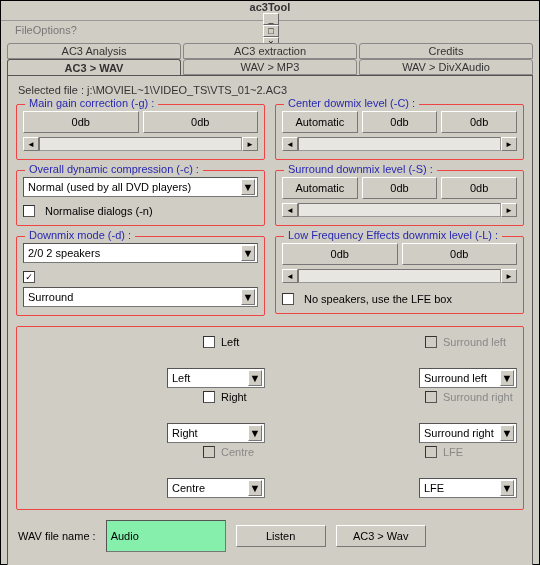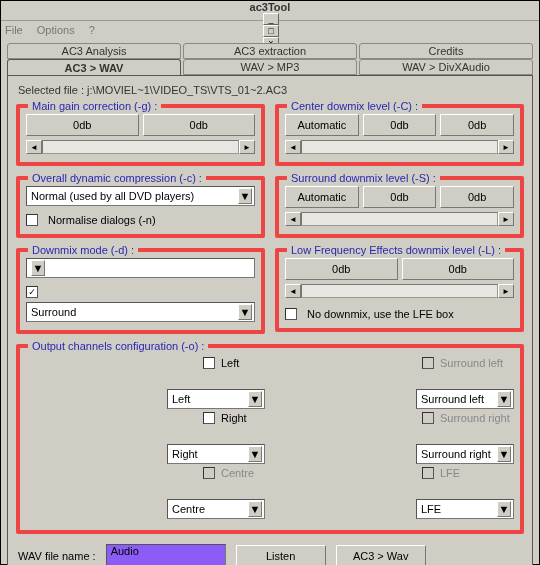--- a/index.html
+++ b/index.html
@@ -2,43 +2,43 @@
 <html><head>
 <meta charset="utf-8">
 <style>
 * { box-sizing: border-box; font-family: Tahoma, Arial, sans-serif; font-size: 11px; }
 body { margin: 0; background: #d0cdc5; width: 540px; height: 565px; overflow: hidden; }
 .window { width: 540px; height: 565px; background: #d0cdc5; border: 1px solid #000; }
 .titlebar { height: 20px; background: #d0cdc5; display: flex; align-items: center; padding: 0 2px; border-bottom: 1px solid #999; flex-direction: column; }
 .titlebar-icon { width: 14px; height: 14px; background: linear-gradient(45deg,#555,#888); margin-right: 4px; }
 .titlebar-text { flex: 1; font-weight: bold; color: #333; }
 .titlebar-btn { width: 16px; height: 14px; background: #d0cdc5; border: 1px solid #fff; border-right-color:#666; border-bottom-color:#666; margin-left: 2px; display:flex; align-items:center; justify-content:center; font-size:9px; cursor:pointer; }
-.menubar { height: 18px; display: flex; align-items:center; padding: 0 4px; gap: 14px; color:#777; }
+.menubar { height: 18px; display: flex; align-items:center; padding: 0 14px; color:#777; }
 .menubar span { cursor:pointer; }
 .client { padding: 4px 6px; }
 .tabrow { display:flex; gap:2px; }
 .tab { flex:1; height:16px; background:#d0cdc5; border:1px solid #888; border-bottom:none; border-radius:3px 3px 0 0; display:flex; align-items:center; justify-content:center; cursor:pointer; color:#333; }
 .tab.active { font-weight:bold; background:#d0cdc5; border-color:#555; position:relative; top:0; }
 .tab.dead { border-bottom:1px solid #888; }
 .tabpanel { border:1px solid #555; border-top:1px solid #555; padding:6px 8px 22px; background:#d0cdc5; }
-.fieldset { border:4px solid #ef4444; border-radius:2px; padding:6px 6px 8px; margin:6px 0 4px; position:relative; }
+.fieldset { border:1px solid #ef4444; border-radius:2px; padding:6px 6px 8px; margin:6px 0 4px; position:relative; }
 .legend { position:absolute; top:-8px; left:8px; background:#d0cdc5; padding:0 4px; color:#2828b0; }
 .row { display:flex; align-items:center; gap:4px; }
 .btn { height:22px; background:#d0cdc5; border:1px solid #fff; border-right-color:#777; border-bottom-color:#777; display:flex; align-items:center; justify-content:center; cursor:pointer; padding:0 6px; }
 .btn.flex { flex:1; }
 .scroll { display:flex; align-items:center; margin-top:4px; }
 .scroll-btn { width:16px; height:14px; background:#d0cdc5; border:1px solid #fff; border-right-color:#777; border-bottom-color:#777; display:flex; align-items:center; justify-content:center; font-size:8px; cursor:pointer; }
 .scroll-track { flex:1; height:14px; background:#e8e6e0; border:1px solid #999; border-top-color:#777; border-left-color:#777; }
 .select { height:20px; background:#fff; border:1px solid #777; border-top-color:#555; border-left-color:#555; display:flex; align-items:center; padding:0 2px 0 4px; cursor:pointer; }
 .select .sel-text { flex:1; }
 .select .sel-arrow { width:14px; height:16px; background:#d0cdc5; border:1px solid #fff; border-right-color:#777; border-bottom-color:#777; display:flex; align-items:center; justify-content:center; }
 .checkbox { width:12px; height:12px; background:#fff; border:1px solid #555; border-top-color:#333; border-left-color:#333; display:inline-flex; align-items:center; justify-content:center; margin-right:6px; cursor:pointer; }
 .checkbox.disabled { background:#d0cdc5; }
 .checkmark { font-size:9px; line-height:1; }
-.inputbox { height:24px; background:#8b5cf6; border:1px solid #777; border-top-color:#555; border-left-color:#555; padding:0 4px; display:flex; }
+.inputbox { height:32px; background:#86efac; border:1px solid #777; border-top-color:#555; border-left-color:#555; padding:0 4px; display:flex; align-items:center; }
 .two-col { display:flex; gap:10px; }
 .two-col > div { flex:1; }
 .gridrow { display:flex; align-items:flex-end; gap:20px; margin:3px 0;flex-direction:column; }
 .gridrow .chkwrap { width:62px; display:flex; align-items:center; }
 .gridrow .colsel { width:98px; }
 .disabled-text { color:#888; }
 .selfile { margin:2px 0 2px 2px; color:#333; }
 .bottomrow { display:flex; align-items:center; gap:10px; margin:10px 2px 8px; }
 </style>
 </head>
@@ -137,20 +137,21 @@
             </div>
           </div>
         </div>
       </div>
 
       <div class="two-col">
         <div>
           <div class="fieldset">
             <div class="legend">Downmix mode (-d) :</div>
             <div class="select">
+              <span class="sel-text">2/0 2 speakers</span>
               <span class="sel-arrow">▼</span>
             </div>
             <div class="row" style="margin-top:8px;">
               <span class="checkbox">
                   <span class="checkmark">✓</span>
                 </span>
             </div>
             <div class="select" style="margin-top:4px;">
               <span class="sel-text">Surround</span>
               <span class="sel-arrow">▼</span>
@@ -164,28 +165,27 @@
               <div class="btn flex">0db</div>
               <div class="btn flex">0db</div>
             </div>
             <div class="scroll">
               <div class="scroll-btn">◄</div>
               <div class="scroll-track"></div>
               <div class="scroll-btn">►</div>
             </div>
             <div class="row" style="margin-top:10px;">
               <span class="checkbox"></span>
-              <span>No downmix, use the LFE box</span>
+              <span>No speakers, use the LFE box</span>
             </div>
           </div>
         </div>
       </div>
 
       <div class="fieldset">
-        <div class="legend">Output channels configuration (-o) :</div>
         <div class="two-col">
           <div>
             <div class="gridrow">
               <div class="chkwrap">
                   <span class="checkbox"></span>
                   <span>Left</span>
                 </div>
               <div class="select colsel">
                   <span class="sel-text">Left</span>
                   <span class="sel-arrow">▼</span>

